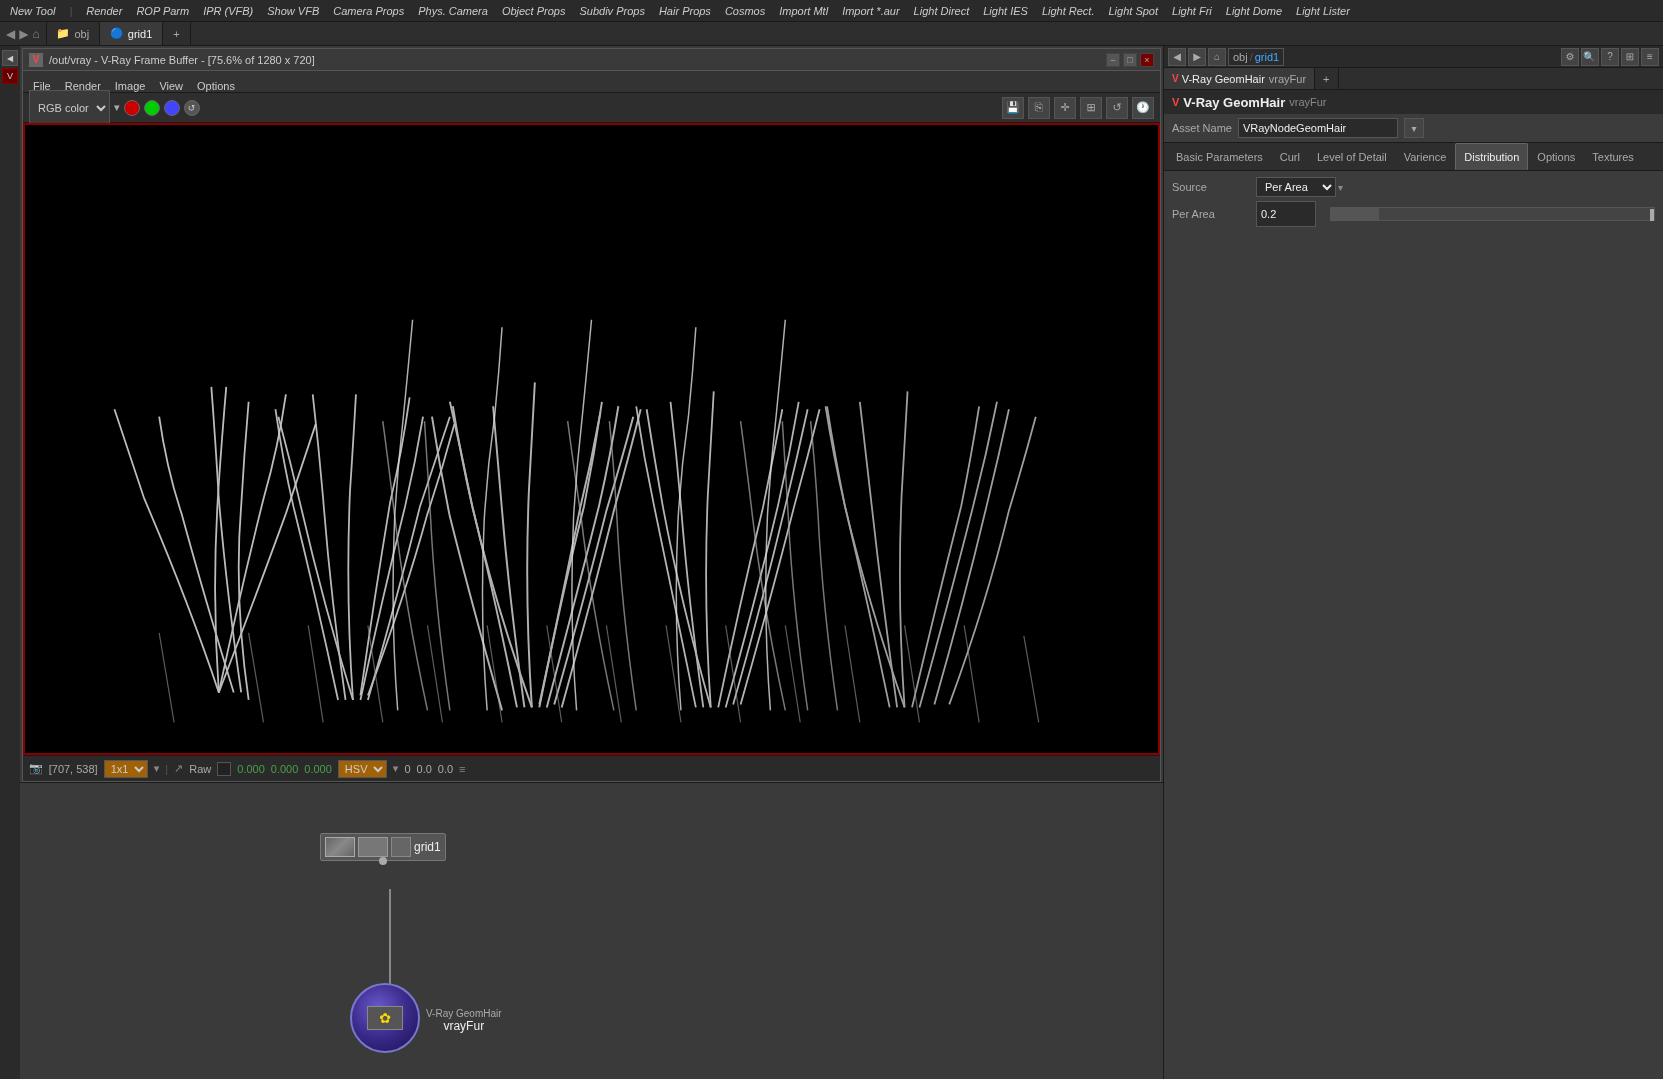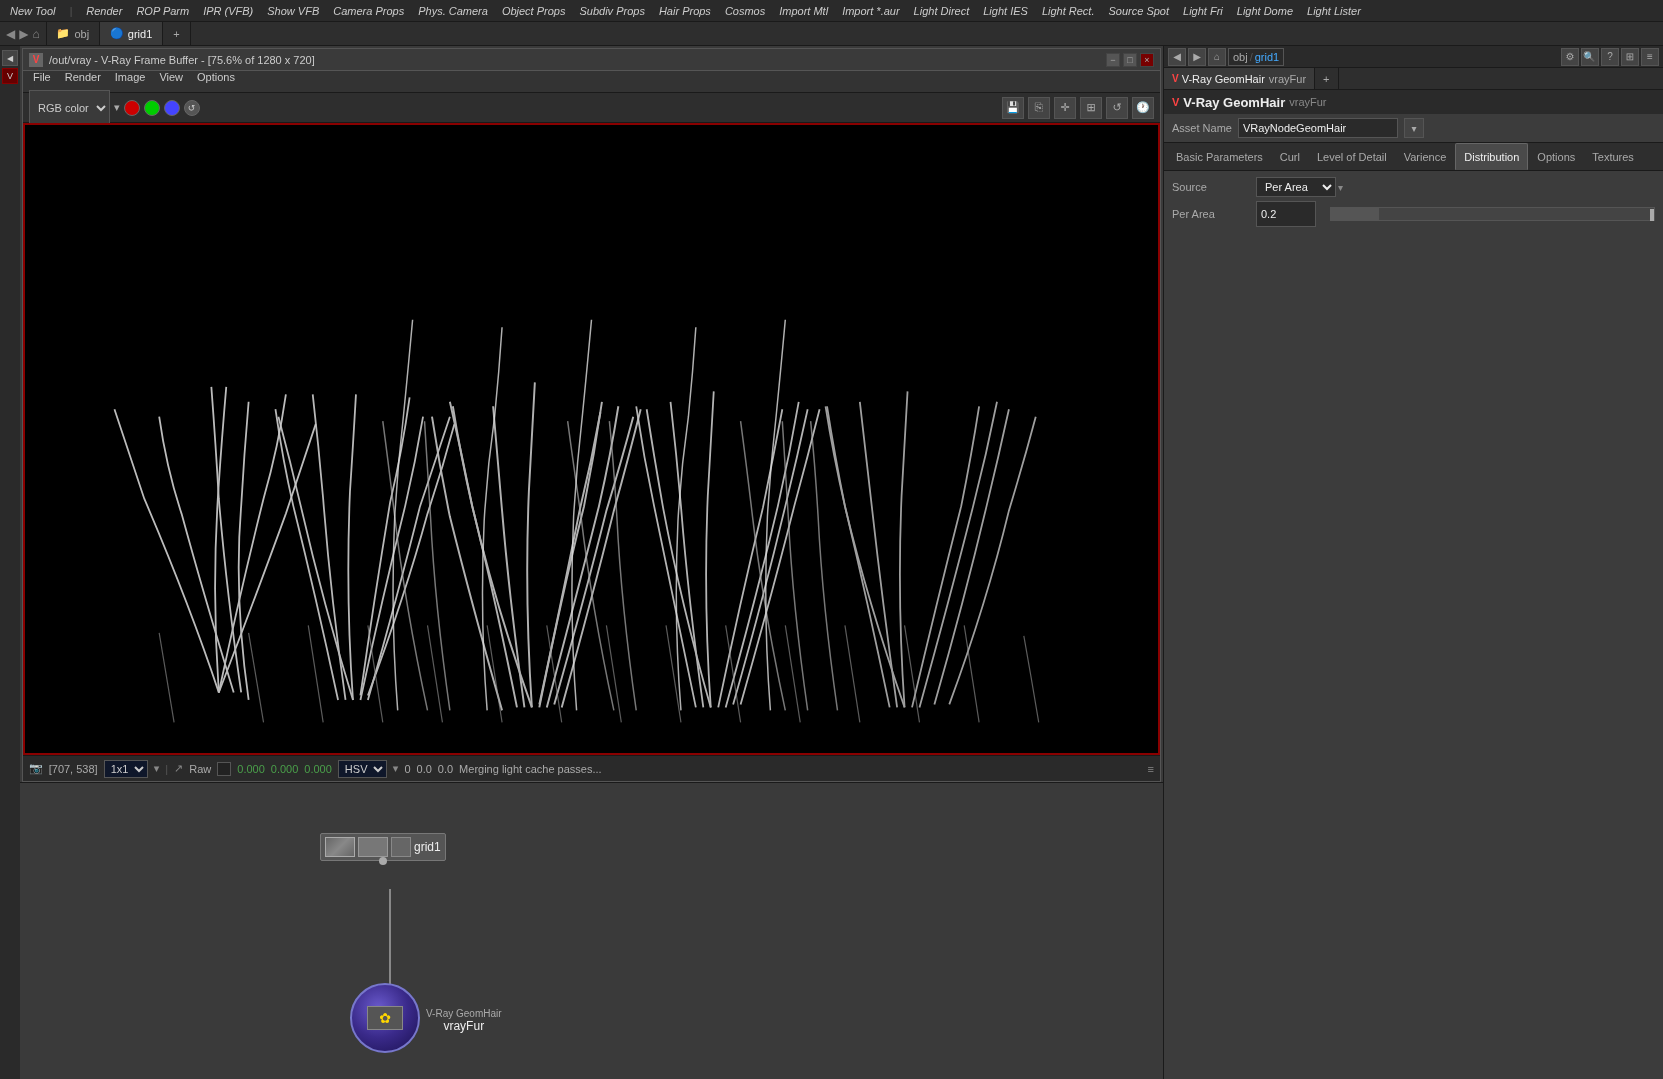--- a/index.html
+++ b/index.html
@@ -109,21 +109,21 @@
       display: flex; align-items: center; justify-content: center;
       font-size: 9px; cursor: pointer; color: #aaa;
     }
     .vfb-icon { width: 14px; height: 14px; background: #666; display: flex; align-items: center; justify-content: center; font-size: 8px; }
 
     
     .vfb-menu {
       background: #333;
       height: 22px;
       display: flex;
-      align-items: flex-start;
+      align-items: flex-end;
       padding: 0 4px;
       gap: 2px;
       border-bottom: 1px solid #1a1a1a;
     }
     .vfb-menu span {
       padding: 0 6px;
       cursor: pointer;
       color: #ccc;
     }
 
@@ -178,21 +178,21 @@
       background: #2a2a2a;
       height: 26px;
       display: flex;
       align-items: center;
       padding: 0 6px;
       gap: 6px;
       border-top: 1px solid #1a1a1a;
       font-size: 11px;
     }
     .status-select {
-      background: #0f172a;
+      background: #a16207;
       border: 1px solid #555;
       color: #ccc;
       font-size: 11px;
       height: 18px;
       padding: 0 2px;
     }
     .status-num { color: #4a9f4a; }
     .status-text { color: #aaa; flex: 1; }
 
     
@@ -466,21 +466,21 @@
   <span>Phys. Camera</span>
   <span>Object Props</span>
   <span>Subdiv Props</span>
   <span>Hair Props</span>
   <span>Cosmos</span>
   <span>Import Mtl</span>
   <span>Import *.aur</span>
   <span>Light Direct</span>
   <span>Light IES</span>
   <span>Light Rect.</span>
-  <span>Source Spot</span>
+  <span>Light Spot</span>
   <span>Light Fri</span>
   <span>Light Dome</span>
   <span>Light Lister</span>
 </div>
 
 <div class="tab-bar">
   <div style="display:flex;align-items:center;padding:0 6px;gap:4px;border-right:1px solid #1a1a1a;">
     <span style="color:#888;font-size:12px;">◀</span>
     <span style="color:#888;font-size:12px;">▶</span>
     <span style="color:#888;font-size:12px;">⌂</span>
@@ -663,21 +663,20 @@
         <span class="status-num">0.000</span>
         <span class="status-num">0.000</span>
         <span class="status-num">0.000</span>
         <select class="status-select">
           <option>HSV</option>
         </select>
         <span style="color:#888;">▾</span>
         <span style="color:#aaa;">0</span>
         <span style="color:#aaa;">0.0</span>
         <span style="color:#aaa;">0.0</span>
-        <span class="status-text">Merging light cache passes...</span>
         <span style="color:#888;">≡</span>
       </div>
     </div>
 
     <div class="node-graph">
 
       <div class="node" style="left:300px;top:50px;">
         <div class="node-box">
           <div class="node-thumb" style="background:linear-gradient(135deg,#666 0%,#888 50%,#666 100%);"></div>
           <div style="width:30px;height:20px;background:#777;border:1px solid #999;"></div>

